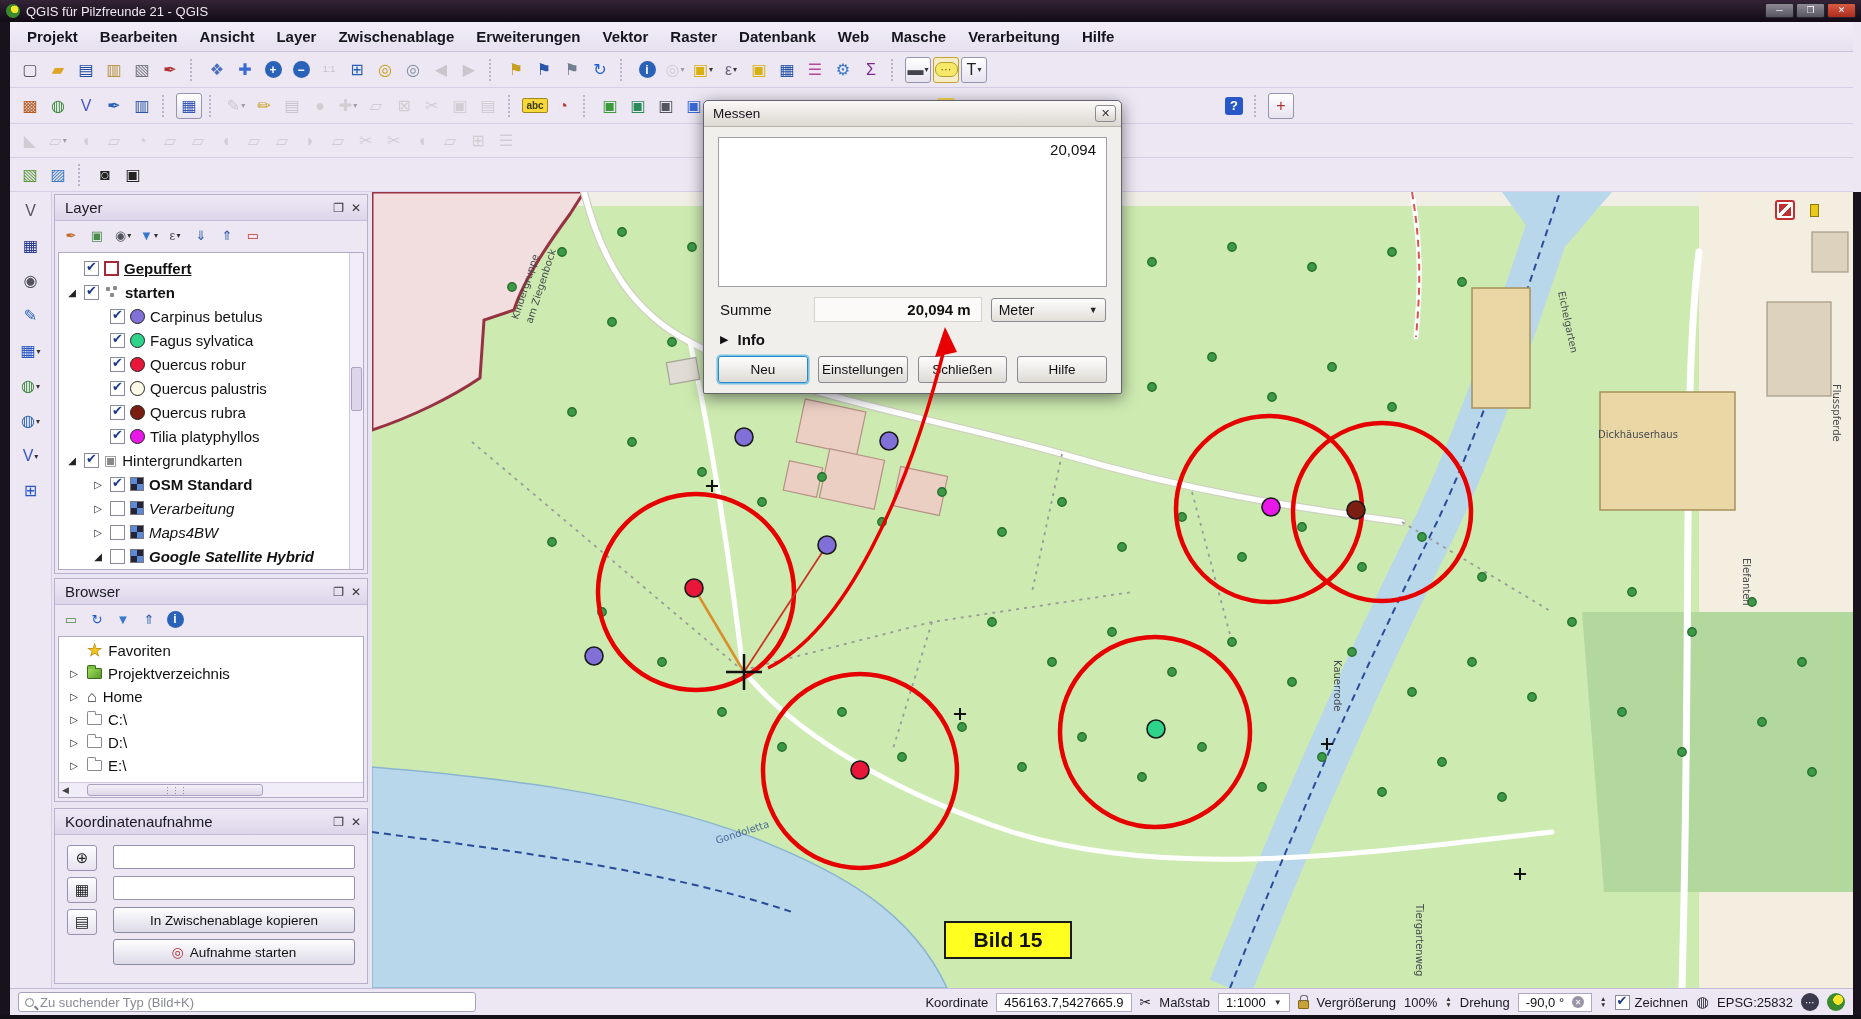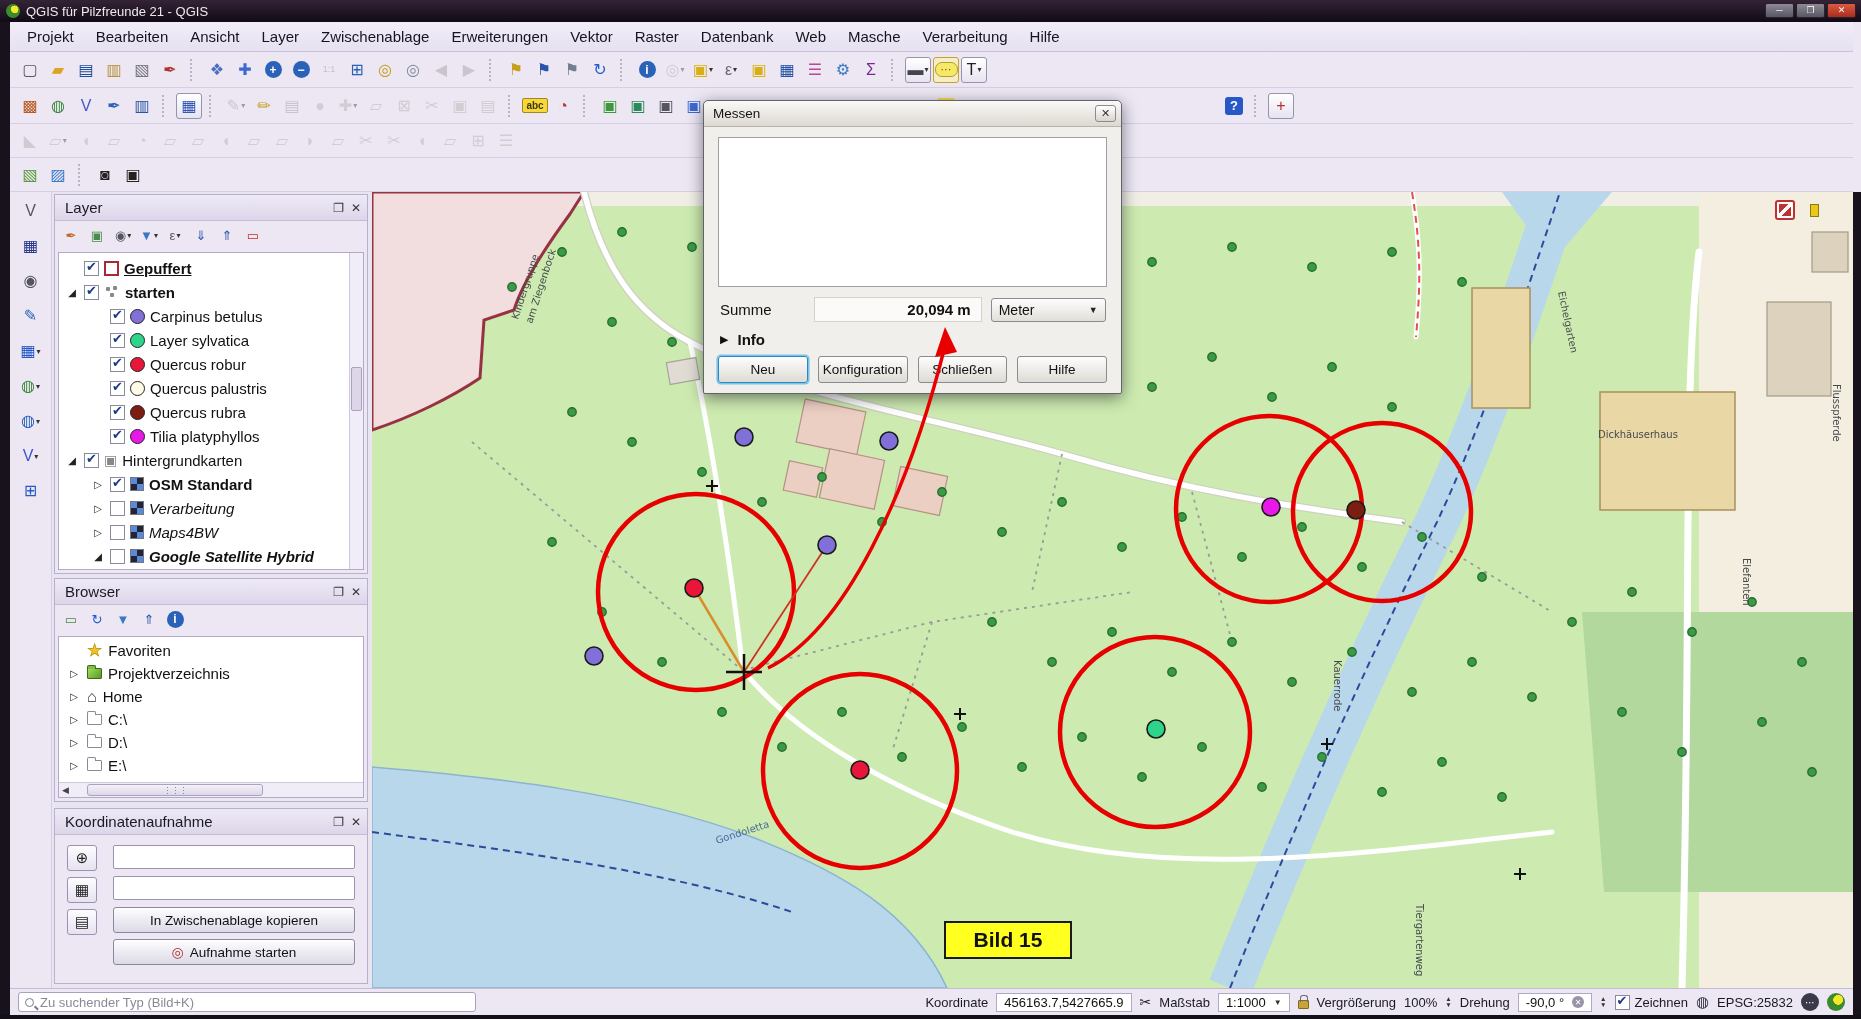--- a/index.html
+++ b/index.html
@@ -5,21 +5,21 @@
   html,body{margin:0;padding:0;background:#0d0a0f;}
   *{box-sizing:border-box;font-family:"Liberation Sans","DejaVu Sans",sans-serif;}
   .screen{position:relative;width:1861px;height:1019px;overflow:hidden;background:#ece7f2;}
 
   
   .titlebar{position:absolute;left:0;top:0;width:100%;height:22px;background:linear-gradient(#342336,#110b15);display:flex;align-items:center;color:#ece8ee;font-size:13px;padding-left:6px;gap:6px;}
   .qlogo{width:14px;height:14px;border-radius:50%;background:radial-gradient(circle at 62% 38%, #f5e62a 0 30%, #3c8a2e 32% 72%, #255c1d 74%);display:inline-block;}
   .wbtns{position:absolute;right:5px;top:3px;display:flex;gap:2px;}
   .wbtn{width:29px;height:15px;border:1px solid #27222c;border-radius:2px;background:linear-gradient(#8d8a96,#595663);color:#fff;font-size:9px;line-height:13px;text-align:center;}
   .wbtn.close{background:linear-gradient(#d95b43,#aa2c1c);}
-  .menubar{position:absolute;left:10px;right:8px;top:22px;height:30px;background:linear-gradient(#f2eef8,#e6e0f0);border-bottom:1px solid #c9c2da;display:flex;align-items:center;padding-left:6px;}
+  .menubar{position:absolute;left:10px;right:8px;top:22px;height:30px;background:linear-gradient(#f2eef8,#e6e0f0);border-bottom:1px solid #c9c2da;display:flex;align-items:center;padding-left:6px;font-weight:bold;}
   .mitem{padding:0 11px;font-size:15px;color:#15151f;}
   .tbrow{position:absolute;left:10px;right:8px;background:#ece7f2;border-bottom:1px solid #d5cee4;display:flex;align-items:center;padding-left:6px;}
   #row1{top:52px;height:36px;} #row2{top:88px;height:36px;} #row3{top:124px;height:34px;} #row4{top:158px;height:34px;}
   .tbsep{width:9px;height:22px;border-left:2px dotted #b9b2ca;margin:0 4px 0 6px;}
   .tbgap{height:1px;}
   .tbi{width:26px;height:26px;display:flex;align-items:center;justify-content:center;position:relative;margin:0 1px;border:1px solid transparent;border-radius:3px;}
   .tbi .g{font-size:16px;line-height:1;}
   .tbi.dis{opacity:.42;filter:grayscale(.9);}
   .tbi.on{background:#f6edc6;border-color:#c2a32e;}
   .tbi.box{border-color:#9494ac;background:linear-gradient(#ffffff,#e7e3f0);}
@@ -541,21 +541,21 @@
             <div class="trow" style="padding-left: 32px;">
               <span class="texp"></span>
               <span class="cb on"></span>
               <span class="sw-c" style="background: rgb(128, 112, 216);"></span>
               <span class="tlabel">Carpinus betulus</span>
             </div>
             <div class="trow" style="padding-left: 32px;">
               <span class="texp"></span>
               <span class="cb on"></span>
               <span class="sw-c" style="background: rgb(46, 212, 137);"></span>
-              <span class="tlabel">Layer sylvatica</span>
+              <span class="tlabel">Fagus sylvatica</span>
             </div>
             <div class="trow" style="padding-left: 32px;">
               <span class="texp"></span>
               <span class="cb on"></span>
               <span class="sw-c" style="background: rgb(232, 23, 58);"></span>
               <span class="tlabel">Quercus robur</span>
             </div>
             <div class="trow" style="padding-left: 32px;">
               <span class="texp"></span>
               <span class="cb on"></span>
@@ -923,37 +923,38 @@
   </div>
   <div class="edge-bottom"></div>
 
   <div class="dialog">
     <div class="dlg-title">
       <span>Messen</span>
       <span class="sp"></span>
       <span class="dlg-close">✕</span>
     </div>
     <div class="dlg-table">
+      <div class="dlg-val">20,094</div>
     </div>
     <div class="dlg-sum">
       <span>Summe</span>
       <span class="sumbox">20,094 m</span>
       <span class="combo">
           <span>Meter</span>
           <span class="sp"></span>
           <span class="car">▼</span>
         </span>
     </div>
     <div class="dlg-info">
       <span class="ar">▶</span>
       <span>Info</span>
     </div>
     <div class="dlg-btns" id="dlgbtns">
         <div class="dbtn focus">Neu</div>
-        <div class="dbtn">Konfiguration</div>
+        <div class="dbtn">Einstellungen</div>
         <div class="dbtn">Schließen</div>
         <div class="dbtn">Hilfe</div>
       </div>
   </div>
 
   <svg class="arrow-overlay">
     <path d="M768,668 C845,630 908,495 946,342" stroke="#e80000" stroke-width="3.4" fill="none"></path>
     <polygon points="945,327 935,357 957,352" fill="#e80000"></polygon>
   </svg>
 

